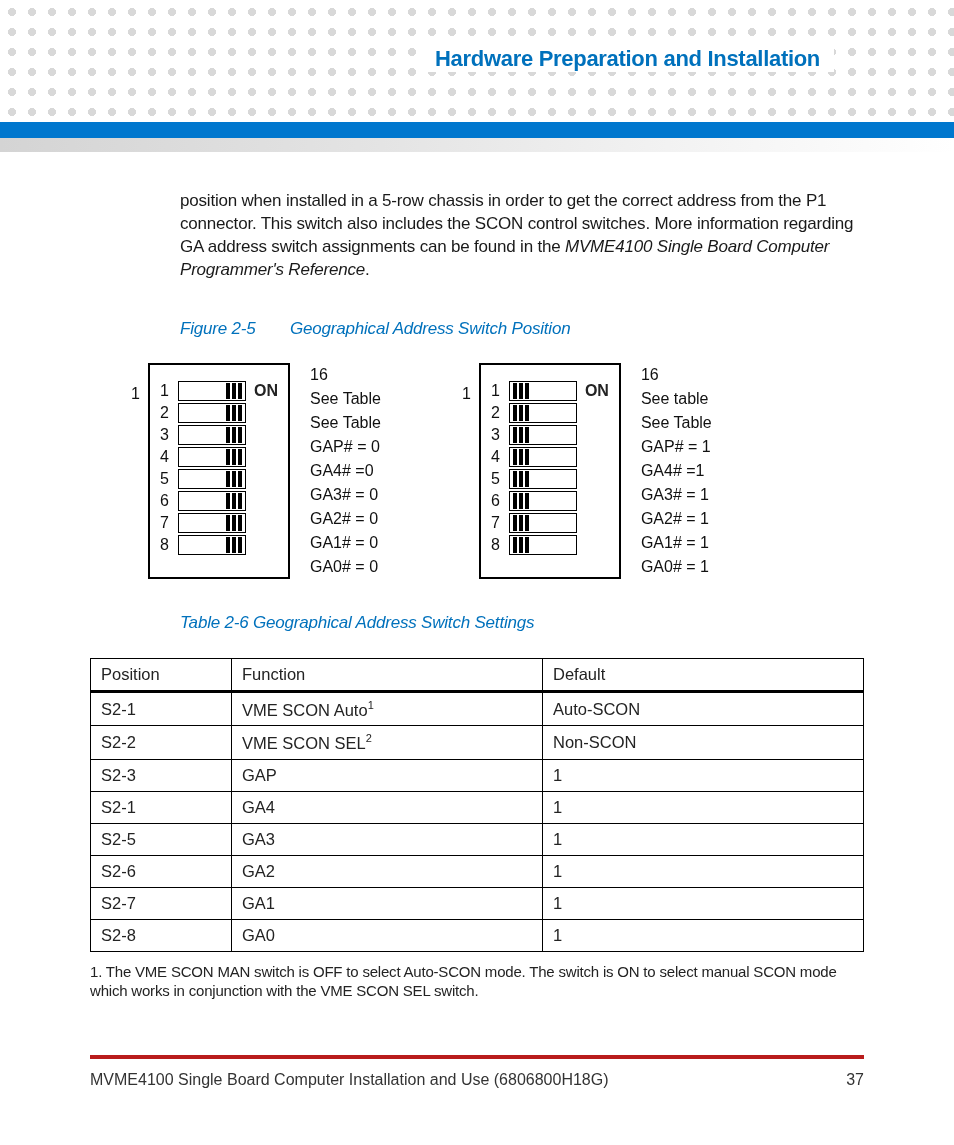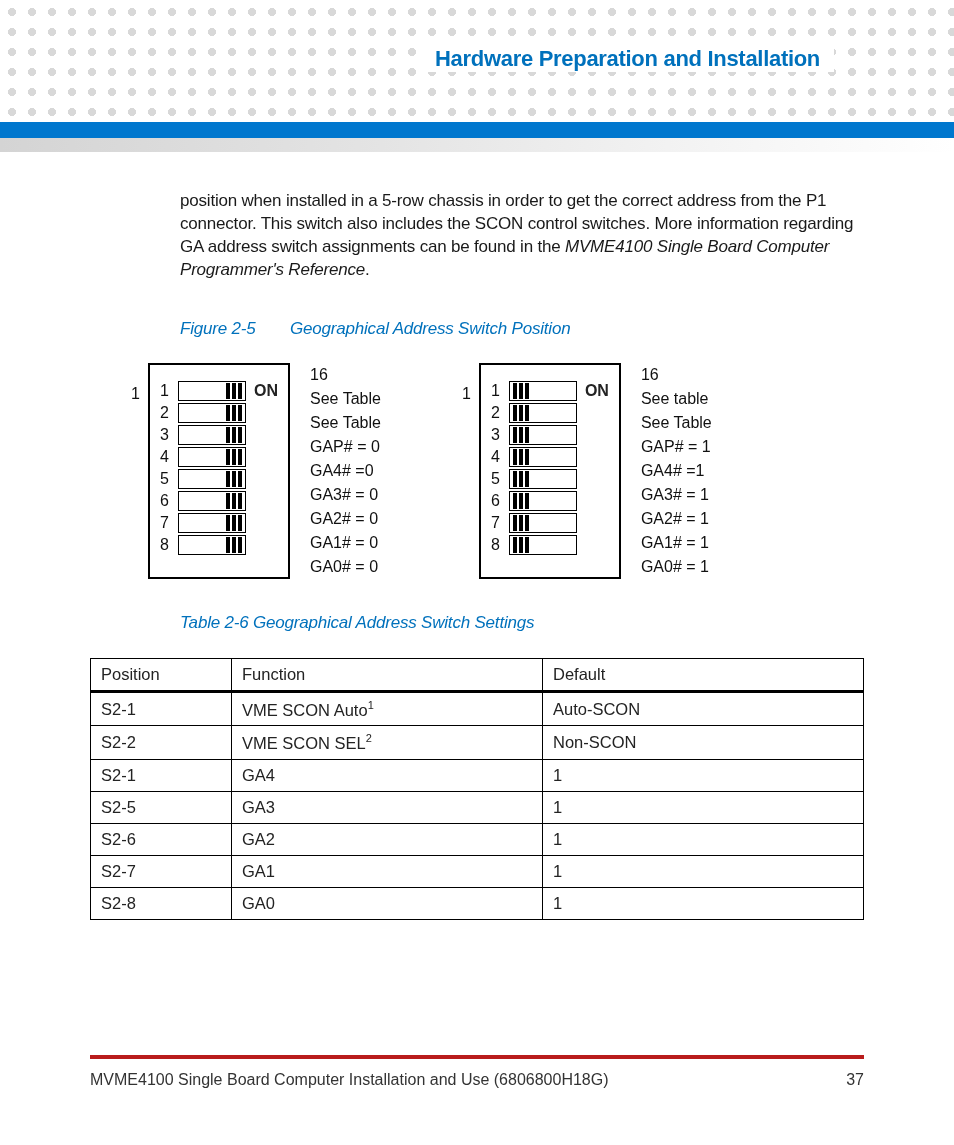--- a/index.html
+++ b/index.html
@@ -464,20 +464,25 @@
     <td>S2-1</td>
     <td>VME SCON Auto<sup>1</sup></td>
     <td>Auto-SCON</td>
           </tr>
           <tr>
     <td>S2-2</td>
     <td>VME SCON SEL<sup>2</sup></td>
     <td>Non-SCON</td>
           </tr>
           <tr>
+    <td>S2-3</td>
+    <td>GAP</td>
+    <td>1</td>
+          </tr>
+          <tr>
     <td>S2-1</td>
     <td>GA4</td>
     <td>1</td>
           </tr>
           <tr>
     <td>S2-5</td>
     <td>GA3</td>
     <td>1</td>
           </tr>
           <tr>
@@ -491,20 +496,21 @@
     <td>1</td>
           </tr>
           <tr>
     <td>S2-8</td>
     <td>GA0</td>
     <td>1</td>
           </tr>
         </tbody>
     </table>
 
+    <div class="footnote">1. The VME SCON MAN switch is OFF to select Auto-SCON mode. The switch is ON to select manual SCON mode which works in conjunction with the VME SCON SEL switch.</div>
 
   </div>
 
   <div class="footer">
     <span>MVME4100 Single Board Computer Installation and Use (6806800H18G)</span>
     <span>37</span>
   </div>
 
 </div>
 

